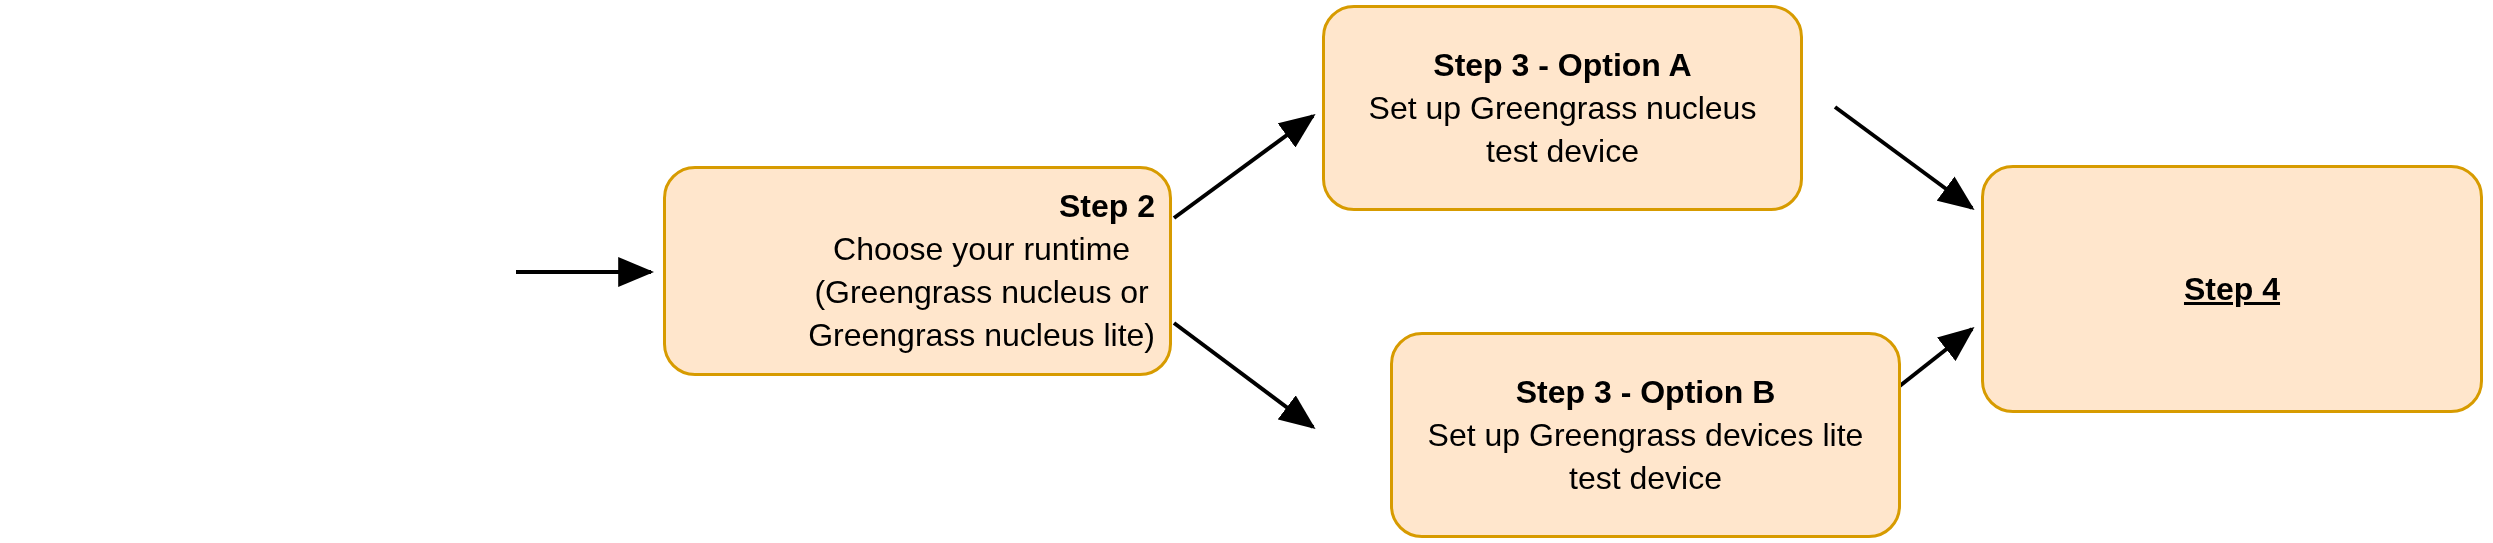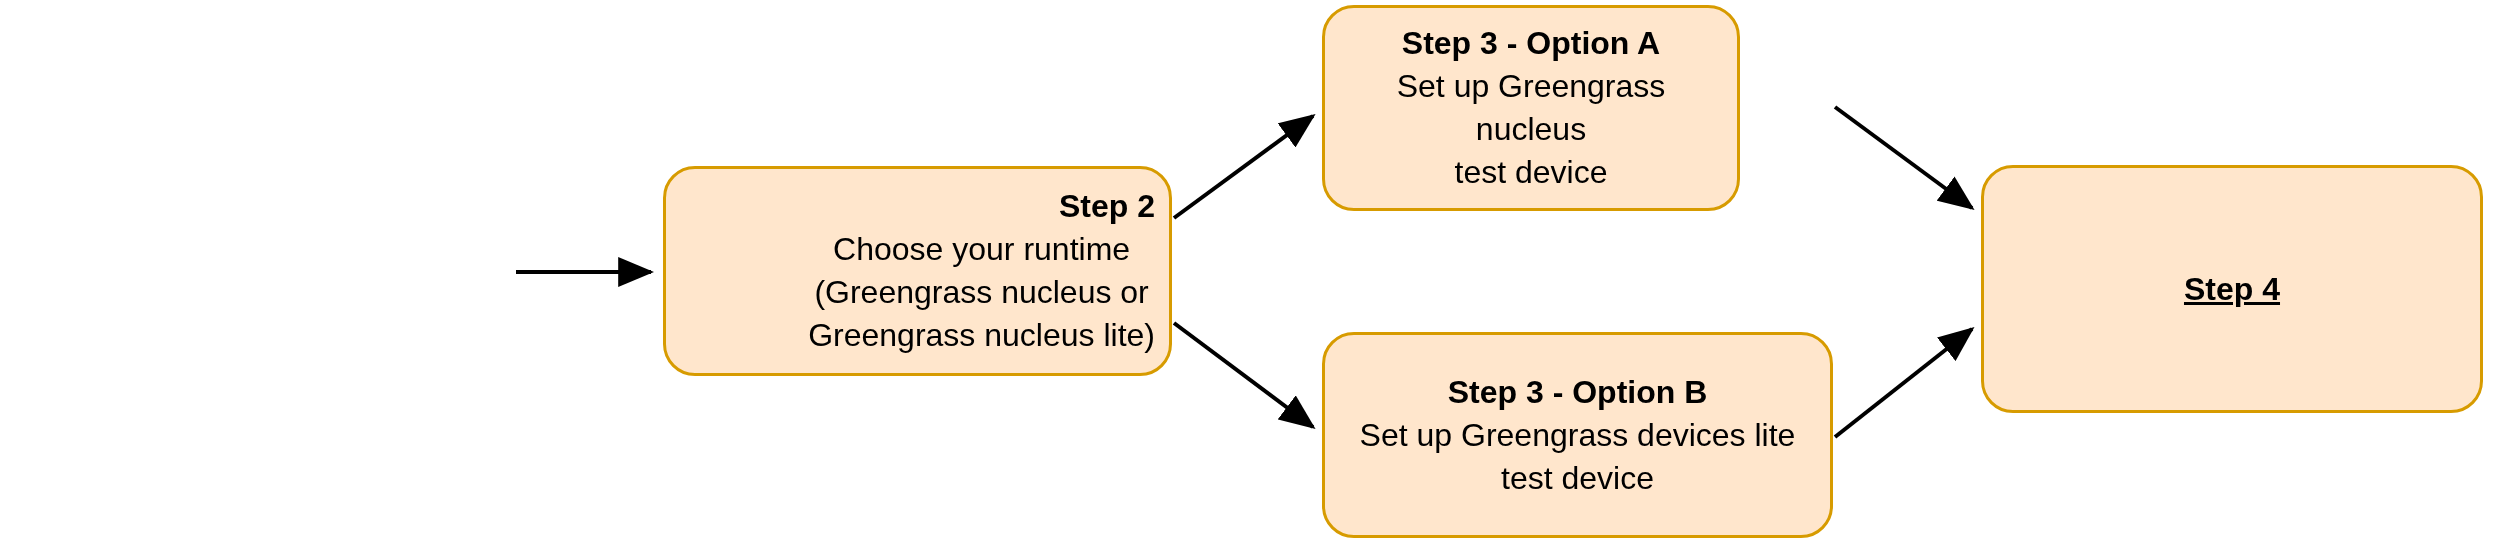--- a/index.html
+++ b/index.html
@@ -42,22 +42,22 @@
   .node-title {
     font-weight: bold;
     white-space: pre-line;
   }
   .node-body {
     white-space: pre-line;
   }
   
   .node-step-1  { left: 8px;    top: 167px; width: 504px; height: 210px; }
   .node-step-2  { left: 663px;  top: 166px; width: 509px; height: 210px; align-items: flex-end; }
-  .node-step-3a { left: 1322px; top: 5px;   width: 418px; height: 206px; }
-  .node-step-3b { left: 1322px; top: 332px; width: 511px; height: 206px; }
+  .node-step-3a { left: 1322px; top: 5px;   width: 481px; height: 206px; }
+  .node-step-3b { left: 1390px; top: 332px; width: 511px; height: 206px; }
   .node-step-4  { left: 1981px; top: 165px; width: 502px; height: 248px; text-decoration: underline; }
 </style>
 </head>
 <body>
 
 <div class="canvas">
 
   <svg class="edges" viewBox="0 0 2493 543" xmlns="http://www.w3.org/2000/svg">
     <defs>
       <marker id="arrowhead" markerWidth="9" markerHeight="7.5" refX="8.2" refY="3.75" orient="auto" markerUnits="strokeWidth">

